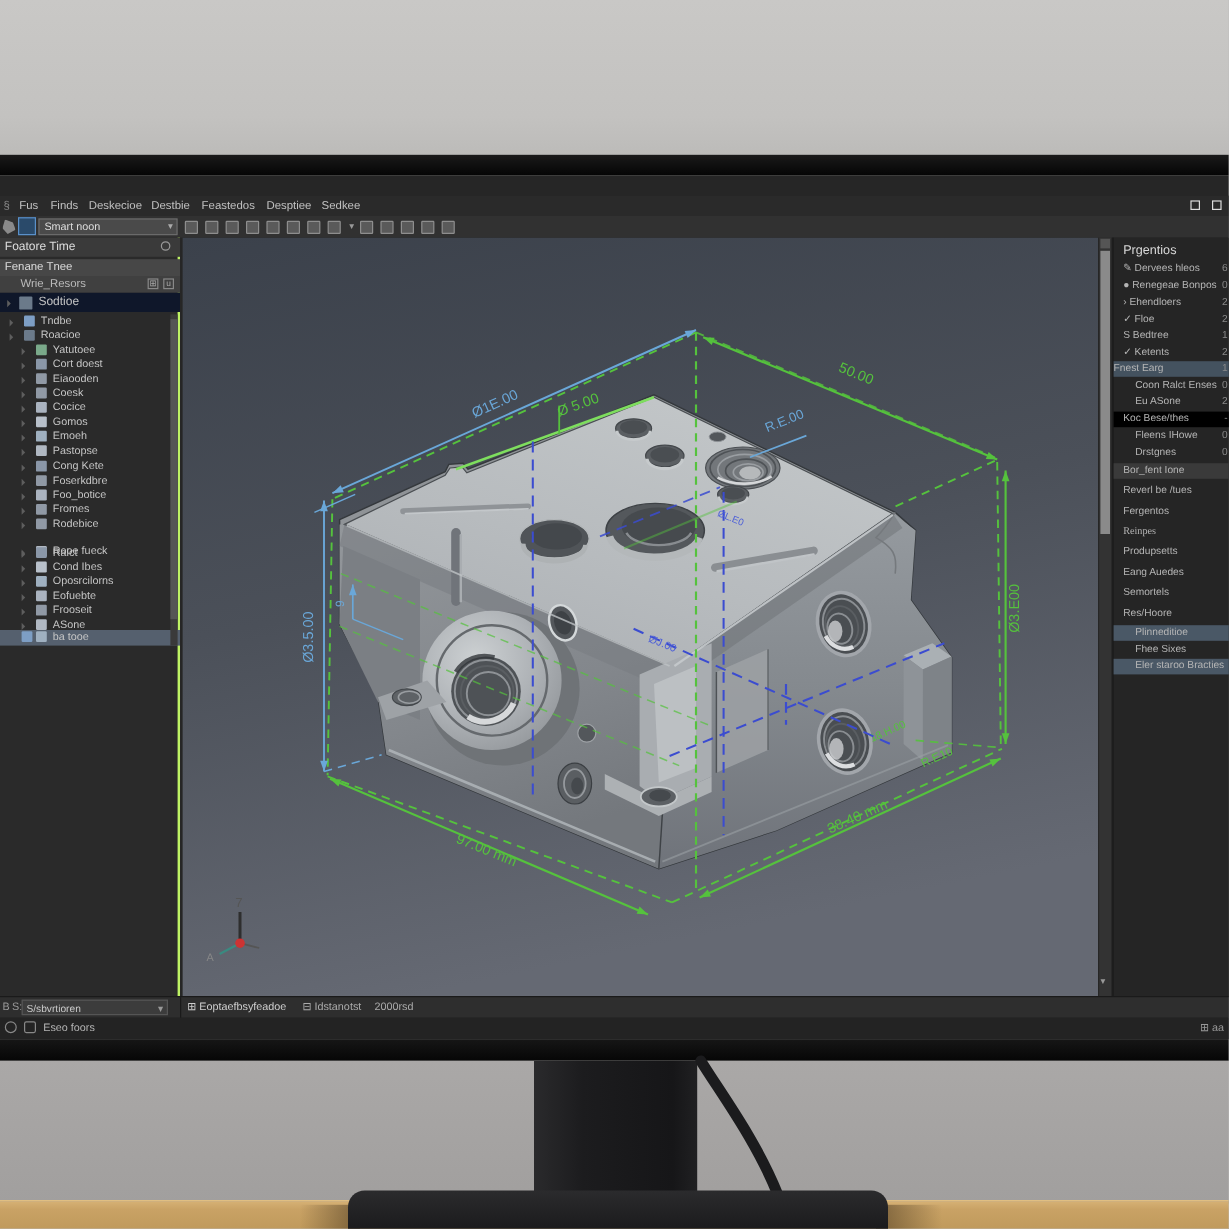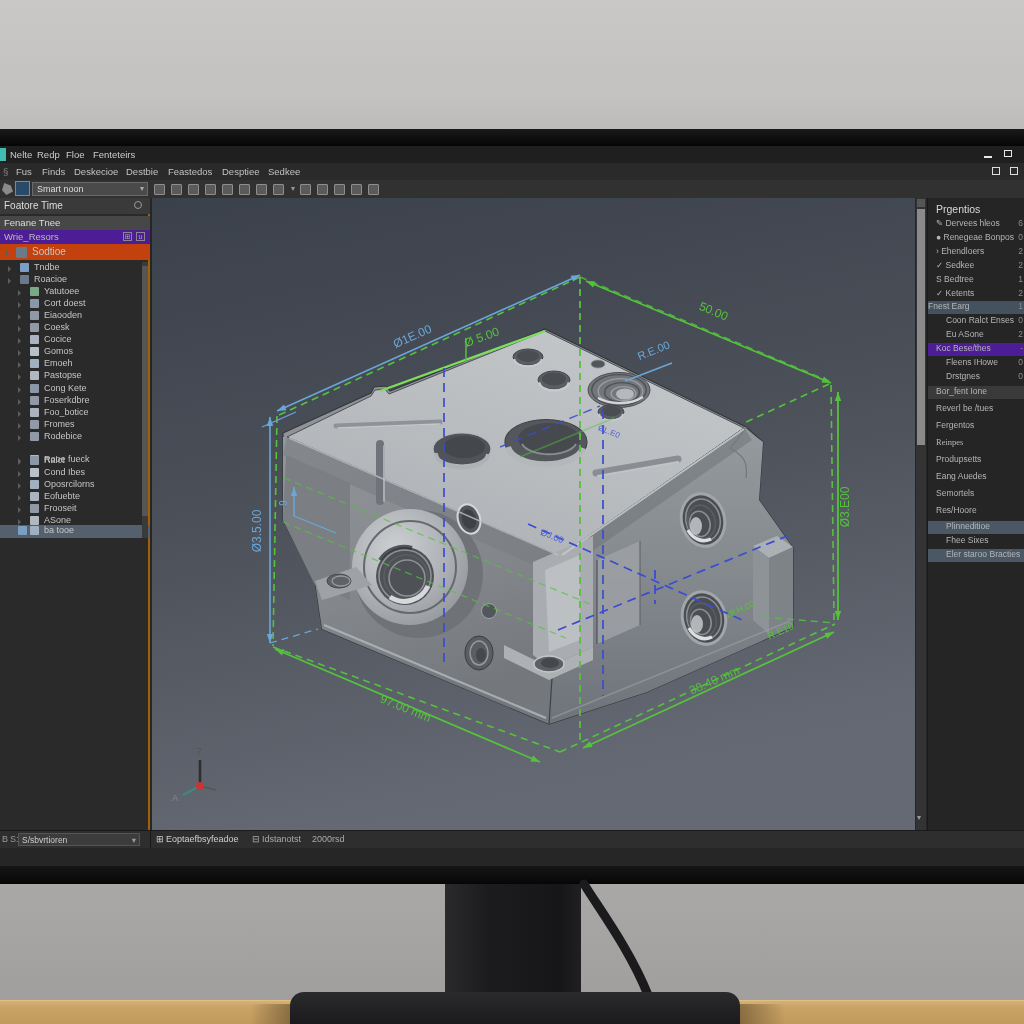--- a/index.html
+++ b/index.html
@@ -19,32 +19,32 @@
 .tbox { position:absolute; left:32px; top:2px; width:116px; height:14px; background:#4a4a4a;
   border:1px solid #6a6a6a; color:#ddd; font-size:9px; padding:1px 4px; }
 .tbox .dd { position:absolute; right:3px; top:1px; color:#aaa; font-size:8px; }
 .tbi { position:absolute; top:4px; width:11px; height:11px; border:1px solid #8e8e8e;
   background:#5a5a5a; border-radius:1px; }
 .tbihl { position:absolute; left:15px; top:1px; width:15px; height:15px; background:#2a4a6a;
   border:1px solid #5a90c9; }
 .tbi0 { position:absolute; left:2px; top:3px; width:11px; height:12px; background:#8a8a8a;
   clip-path:polygon(20% 0, 80% 20%, 100% 70%, 40% 100%, 0 60%); }
 .lpanel { position:absolute; left:0; top:52px; width:150px; height:632px; background:#2a2a2a;
-  border-right:2px solid #a16207; }
+  border-right:2px solid #bef264; }
 .lp-h1 { position:absolute; left:0; top:0; width:150px; height:16px; background:#3a3a3a;
   color:#ddd; font-size:10px; padding:2px 0 0 4px; }
 .lp-h1 .circ { position:absolute; right:8px; top:3px; width:8px; height:8px;
   border:1px solid #999; border-radius:50%; }
 .lp-h2 { position:absolute; left:0; top:18px; width:150px; height:14px; background:#474747;
   color:#ddd; font-size:9.5px; padding:1px 0 0 4px; }
-.lp-h3 { position:absolute; left:0; top:32px; width:150px; height:14px; background:#4c1d95;
-  color:#bbb; font-size:9.5px; padding:1px 0 0 4px; }
+.lp-h3 { position:absolute; left:0; top:32px; width:150px; height:14px; background:#404040;
+  color:#bbb; font-size:9.5px; padding:1px 0 0 17px; }
 .lp-h3 .bicon { position:absolute; top:2px; width:9px; height:9px; border:1px solid #888;
   color:#aaa; font-size:7px; text-align:center; line-height:8px; }
-.lp-h4 { position:absolute; left:0; top:46px; width:150px; height:16px; background:#c2410c;
+.lp-h4 { position:absolute; left:0; top:46px; width:150px; height:16px; background:#0f172a;
   color:#ccc; font-size:10px; }
 .lp-h4 .ticon { top:3px; }
 .lp-h4 .tlab { top:2px; }
 .trow { position:absolute; left:0; width:143px; height:12px; }
 .tsel { background:#55606e; width:150px; height:13px; }
 .tarr { position:absolute; top:4px; width:0; height:0; border-left:3px solid #5e5e5e;
   border-top:3px solid transparent; border-bottom:3px solid transparent; }
 .ticon { position:absolute; top:1px; width:9px; height:9px; border-radius:1px; }
 .tlab { position:absolute; top:0; color:#c5c5c5; font-size:9px; white-space:nowrap; }
 .tscroll { position:absolute; right:2px; top:64px; width:6px; height:276px; background:#3a3a3a; }
@@ -77,29 +77,20 @@
   background:linear-gradient(#2b2b2d, #1a1a1c); border-radius:14px 14px 0 0; }
 .desk { position:absolute; left:0; top:1000px; width:1024px; height:24px;
   background:linear-gradient(#d6b175, #c9a265 30%, #c09a5c); border-top:1px solid #e0bf83; }
 .cable { position:absolute; left:0; top:0; }
 </style></head>
 <body>
 <div id="stage">
 <div class="wall-top"></div>
 <div class="bezel-top"></div>
 <div class="screen">
-  <div class="menu1">
-    <div class="accent"></div>
-    <span style="left:10px">Nelte</span>
-        <span style="left:37px">Redp</span>
-    <span style="left:66px">Floe</span>
-        <span style="left:93px">Fenteteirs</span>
-    <div class="wctl" style="right:32px;width:8px;border-bottom:2px solid #e8e8e8;height:8px"></div>
-    <div class="wctl" style="right:12px;width:8px;height:7px;border:1.5px solid #e8e8e8"></div>
-  </div>
   <div class="menu2">
     <span style="left:3px;color:#888">§</span>
     <span style="left:16px">Fus</span>
         <span style="left:42px">Finds</span>
     <span style="left:74px">Deskecioe</span>
         <span style="left:126px">Destbie</span>
     <span style="left:168px">Feastedos</span>
         <span style="left:222px">Desptiee</span>
     <span style="left:268px">Sedkee</span>
     <span style="left:992px;width:8px;height:8px;border:1px solid #ddd;display:inline-block;top:4px;position:absolute"></span>
@@ -441,27 +432,27 @@
   <div class="vscroll">
         <div style="position:absolute;left:1px;top:1px;width:8px;height:8px;background:#555"></div>
         <div class="thumb" style="top:11px"></div>
         <div class="arr">▾</div>
       </div>
   <div class="rpanel">
     <div class="title">Prgentios</div>
     <div class="prow" style="top:20px;"><span style="padding-left:8px">✎ Dervees hleos</span><span class="pval">6</span></div>
 <div class="prow" style="top:34px;"><span style="padding-left:8px">● Renegeae Bonpos</span><span class="pval">0</span></div>
 <div class="prow" style="top:48px;"><span style="padding-left:8px">› Ehendloers</span><span class="pval">2</span></div>
-<div class="prow" style="top:62px;"><span style="padding-left:8px">✓ Sedkee</span><span class="pval">2</span></div>
+<div class="prow" style="top:62px;"><span style="padding-left:8px">✓ Floe</span><span class="pval">2</span></div>
 <div class="prow" style="top:76px;"><span style="padding-left:8px">S Bedtree</span><span class="pval">1</span></div>
 <div class="prow" style="top:90px;"><span style="padding-left:8px">✓ Ketents</span><span class="pval">2</span></div>
 <div class="prow" style="top:103px;background:#44525f;"><span style="">Fnest Earg</span><span class="pval">1</span></div>
 <div class="prow" style="top:117px;"><span style="padding-left:18px">Coon Ralct Enses</span><span class="pval">0</span></div>
 <div class="prow" style="top:131px;"><span style="padding-left:18px">Eu ASone</span><span class="pval">2</span></div>
-<div class="prow" style="top:145px;background:#4c1d95;"><span style="padding-left:8px">Koc Bese/thes</span><span class="pval">-</span></div>
+<div class="prow" style="top:145px;background:#000000;"><span style="padding-left:8px">Koc Bese/thes</span><span class="pval">-</span></div>
 <div class="prow" style="top:159px;"><span style="padding-left:18px">Fleens IHowe</span><span class="pval">0</span></div>
 <div class="prow" style="top:173px;"><span style="padding-left:18px">Drstgnes</span><span class="pval">0</span></div>
 <div class="prow" style="top:188px;background:#3a3a3a;"><span style="padding-left:8px">Bor_fent Ione</span><span class="pval"></span></div>
 <div class="prow" style="top:205px;"><span style="padding-left:8px">Reverl be /tues</span><span class="pval"></span></div>
 <div class="prow" style="top:222px;"><span style="padding-left:8px">Fergentos</span><span class="pval"></span></div>
 <div class="prow" style="top:239px;font-family:Liberation Serif, serif;"><span style="padding-left:8px">Reinpes</span><span class="pval"></span></div>
 <div class="prow" style="top:256px;"><span style="padding-left:8px">Produpsetts</span><span class="pval"></span></div>
 <div class="prow" style="top:273px;"><span style="padding-left:8px">Eang Auedes</span><span class="pval"></span></div>
 <div class="prow" style="top:290px;"><span style="padding-left:8px">Semortels</span><span class="pval"></span></div>
 <div class="prow" style="top:307px;"><span style="padding-left:8px">Res/Hoore</span><span class="pval"></span></div>
@@ -471,20 +462,26 @@
   </div>
   <div class="status1">
     <span class="stab" style="left:2px;color:#999">B</span>
     <span class="stab" style="left:10px;color:#999">S:</span>
     <div class="sbox">S/sbvrtioren<span style="position:absolute;right:3px;color:#999">▾</span></div>
     <div style="position:absolute;left:150px;top:0;width:1px;height:18px;background:#1a1a1a"></div>
     <span class="stab" style="left:156px">⊞ Eoptaefbsyfeadoe</span>
     <span class="stab" style="left:252px;color:#aaa">⊟ Idstanotst</span>
     <span class="stab" style="left:312px;color:#aaa">2000rsd</span>
   </div>
+  <div class="status2">
+    <div class="sicon" style="left:4px"></div>
+    <div class="sicon" style="left:20px;border-radius:2px"></div>
+    <span style="left:36px">Eseo foors</span>
+    <span style="left:1000px;color:#999">⊞ aa</span>
+  </div>
 </div>
 <div class="bezel-bot"></div>
 <div class="wall-bot"></div>
 <div class="desk"></div>
 <div class="stand"></div>
 <svg class="cable" width="1024" height="1024" style="position:absolute;left:0;top:0;pointer-events:none">
   <path d="M 584 884 C 600 910, 630 950, 648 995" stroke="#1b1b1d" stroke-width="9" fill="none" stroke-linecap="round"></path>
 </svg>
 <div style="position:absolute;left:250px;top:1004px;width:50px;height:20px;background:linear-gradient(90deg,rgba(80,60,30,0),rgba(60,45,25,0.55));"></div>
 <div style="position:absolute;left:730px;top:1004px;width:55px;height:20px;background:linear-gradient(90deg,rgba(60,45,25,0.55),rgba(80,60,30,0));"></div>

